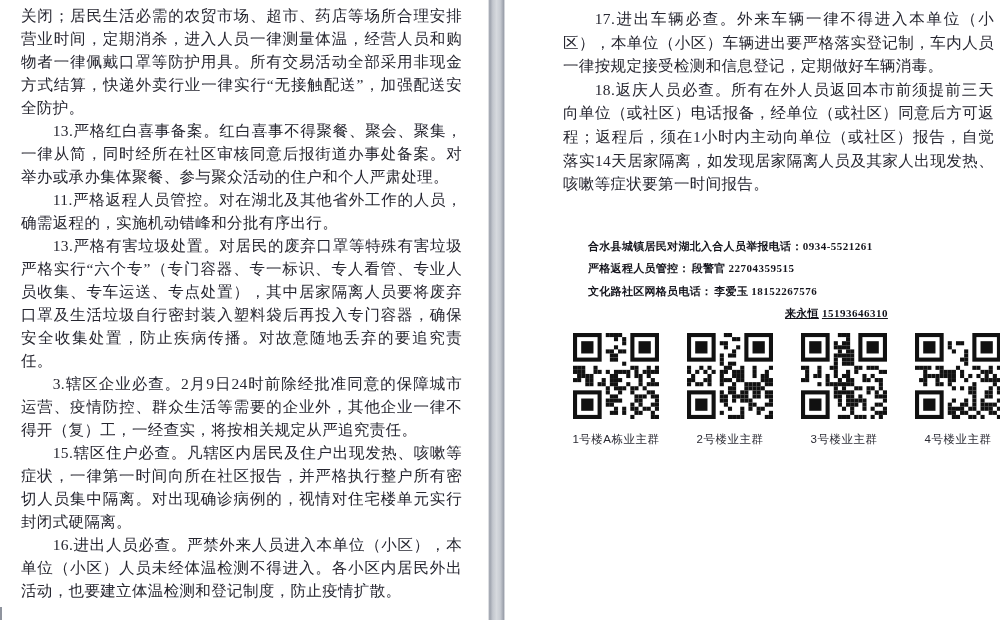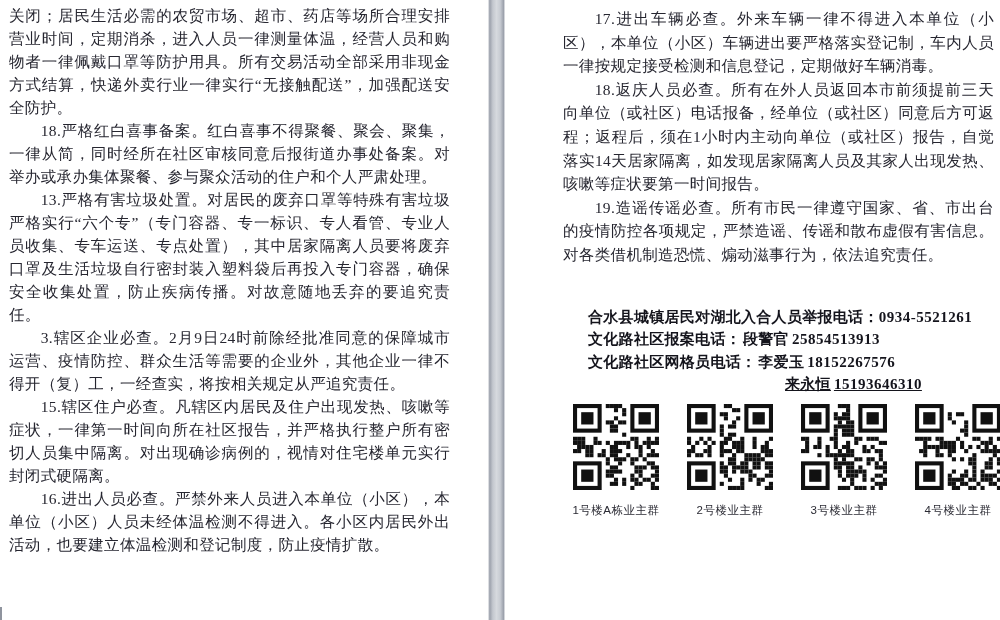--- a/index.html
+++ b/index.html
@@ -1,70 +1,70 @@
 <!DOCTYPE html>
 <html><head>
 <meta charset="utf-8">
 <style>
   html,body{margin:0;padding:0;background:#ffffff;}
   .stage{position:relative;width:1000px;height:620px;overflow:hidden;background:#ffffff;
          font-family:"Liberation Serif","DejaVu Serif",serif;}
   
   .page{position:absolute;top:0;height:620px;background:#ffffff;box-sizing:border-box;}
-  .page-left{left:4px;width:488px;padding:4px 42px 0 5px;}
+  .page-left{left:16px;width:488px;padding:4px 42px 0 5px;}
   .page-right{left:513px;width:495px;padding:7px 14px 0 50px;}
   .divider{position:absolute;left:488px;top:0;width:17px;height:620px;
            background:linear-gradient(90deg,#f7f8f9 0%,#9ba0ab 10%,#c3c7ce 28%,#d6d9de 50%,#c7cbd2 72%,#9ba0ab 92%,#f4f5f6 100%);}
   .edge-mark{position:absolute;left:0;top:607px;width:2px;height:13px;background:#8f949e;}
   
   .doc-text p{margin:0;text-align:justify;font-size:15.5px;line-height:23px;
               letter-spacing:0.35px;color:#262630;}
   .page-right .doc-text p{line-height:23.6px;}
   .doc-text p.indent{text-indent:2.05em;}
   
   .contacts{margin:39px 0 0 25px;font-family:"Liberation Sans","DejaVu Sans",sans-serif;
-            font-weight:700;font-size:15px;line-height:22.5px;color:#14141c;letter-spacing:0.3px;}
+            font-weight:700;font-size:11px;line-height:22.5px;color:#14141c;letter-spacing:0.3px;}
   .contact-line{white-space:nowrap;}
   .contact-line.indent{padding-left:195px;text-decoration:underline;}
   .contact-name{font-family:"Liberation Serif","DejaVu Serif",serif;font-weight:600;padding:0 3px 0 2px;}
   .contact-phone{font-family:"Liberation Serif","DejaVu Serif",serif;font-weight:700;letter-spacing:0.5px;}
   
   .qr-row{display:flex;margin:8px 0 0 10px;gap:28px;}
   .qr-item{width:86px;display:flex;flex-direction:column;align-items:center;}
   .qr-label{margin-top:9px;font-size:11.5px;color:#2a2a33;white-space:nowrap;letter-spacing:0.5px;
             font-family:"Liberation Sans","DejaVu Sans",sans-serif;}
 </style>
 </head>
 <body>
 
 <div class="stage">
 
   <div class="page page-left">
     <div class="doc-text" id="left-col">
         <p>关闭；居民生活必需的农贸市场、超市、药店等场所合理安排营业时间，定期消杀，进入人员一律测量体温，经营人员和购物者一律佩戴口罩等防护用具。所有交易活动全部采用非现金方式结算，快递外卖行业一律实行“无接触配送”，加强配送安全防护。</p>
-        <p class="indent">18.严格红白喜事备案。红白喜事不得聚餐、聚会、聚集，一律从简，同时经所在社区审核同意后报街道办事处备案。对举办或承办集体聚餐、参与聚众活动的住户和个人严肃处理。</p>
+        <p class="indent">13.严格红白喜事备案。红白喜事不得聚餐、聚会、聚集，一律从简，同时经所在社区审核同意后报街道办事处备案。对举办或承办集体聚餐、参与聚众活动的住户和个人严肃处理。</p>
+        <p class="indent">11.严格返程人员管控。对在湖北及其他省外工作的人员，确需返程的，实施机动错峰和分批有序出行。</p>
         <p class="indent">13.严格有害垃圾处置。对居民的废弃口罩等特殊有害垃圾严格实行“六个专”（专门容器、专一标识、专人看管、专业人员收集、专车运送、专点处置），其中居家隔离人员要将废弃口罩及生活垃圾自行密封装入塑料袋后再投入专门容器，确保安全收集处置，防止疾病传播。对故意随地丢弃的要追究责任。</p>
         <p class="indent">3.辖区企业必查。2月9日24时前除经批准同意的保障城市运营、疫情防控、群众生活等需要的企业外，其他企业一律不得开（复）工，一经查实，将按相关规定从严追究责任。</p>
         <p class="indent">15.辖区住户必查。凡辖区内居民及住户出现发热、咳嗽等症状，一律第一时间向所在社区报告，并严格执行整户所有密切人员集中隔离。对出现确诊病例的，视情对住宅楼单元实行封闭式硬隔离。</p>
         <p class="indent">16.进出人员必查。严禁外来人员进入本单位（小区），本单位（小区）人员未经体温检测不得进入。各小区内居民外出活动，也要建立体温检测和登记制度，防止疫情扩散。</p>
       </div>
   </div>
 
   <div class="divider"></div>
   <div class="edge-mark"></div>
 
   <div class="page page-right">
     <div class="doc-text" id="right-col">
         <p class="indent">17.进出车辆必查。外来车辆一律不得进入本单位（小区），本单位（小区）车辆进出要严格落实登记制，车内人员一律按规定接受检测和信息登记，定期做好车辆消毒。</p>
         <p class="indent">18.返庆人员必查。所有在外人员返回本市前须提前三天向单位（或社区）电话报备，经单位（或社区）同意后方可返程；返程后，须在1小时内主动向单位（或社区）报告，自觉落实14天居家隔离，如发现居家隔离人员及其家人出现发热、咳嗽等症状要第一时间报告。</p>
-        <p class="indent">19.造谣传谣必查。所有市民一律遵守国家、省、市出台的疫情防控各项规定，严禁造谣、传谣和散布虚假有害信息。对各类借机制造恐慌、煽动滋事行为，依法追究责任。</p>
       </div>
     <div class="contacts" id="contacts">
         <div class="contact-line"><span class="contact-label">合水县城镇居民对湖北入合人员举报电话：</span><span class="contact-phone">0934-5521261</span></div>
-        <div class="contact-line"><span class="contact-label">文化路社区报案电话：</span><span class="contact-name">段警官</span><span class="contact-phone">25854513913</span></div>
+        <div class="contact-line"><span class="contact-label">严格返程人员管控：</span><span class="contact-name">段警官</span><span class="contact-phone">22704359515</span></div>
         <div class="contact-line"><span class="contact-label">文化路社区网格员电话：</span><span class="contact-name">李爱玉</span><span class="contact-phone">18152267576</span></div>
         <div class="contact-line indent"><span class="contact-name">来永恒</span><span class="contact-phone">15193646310</span></div>
       </div>
     <div class="qr-row" id="qr-row">
         <div class="qr-item">
           <div><svg width="86" height="86" viewBox="0 0 84 84" fill="#111111">
               <rect x="32" y="0" width="4" height="4"></rect>
               <rect x="36" y="0" width="4" height="4"></rect>
               <rect x="40" y="0" width="4" height="4"></rect>
               <rect x="44" y="0" width="4" height="4"></rect>

